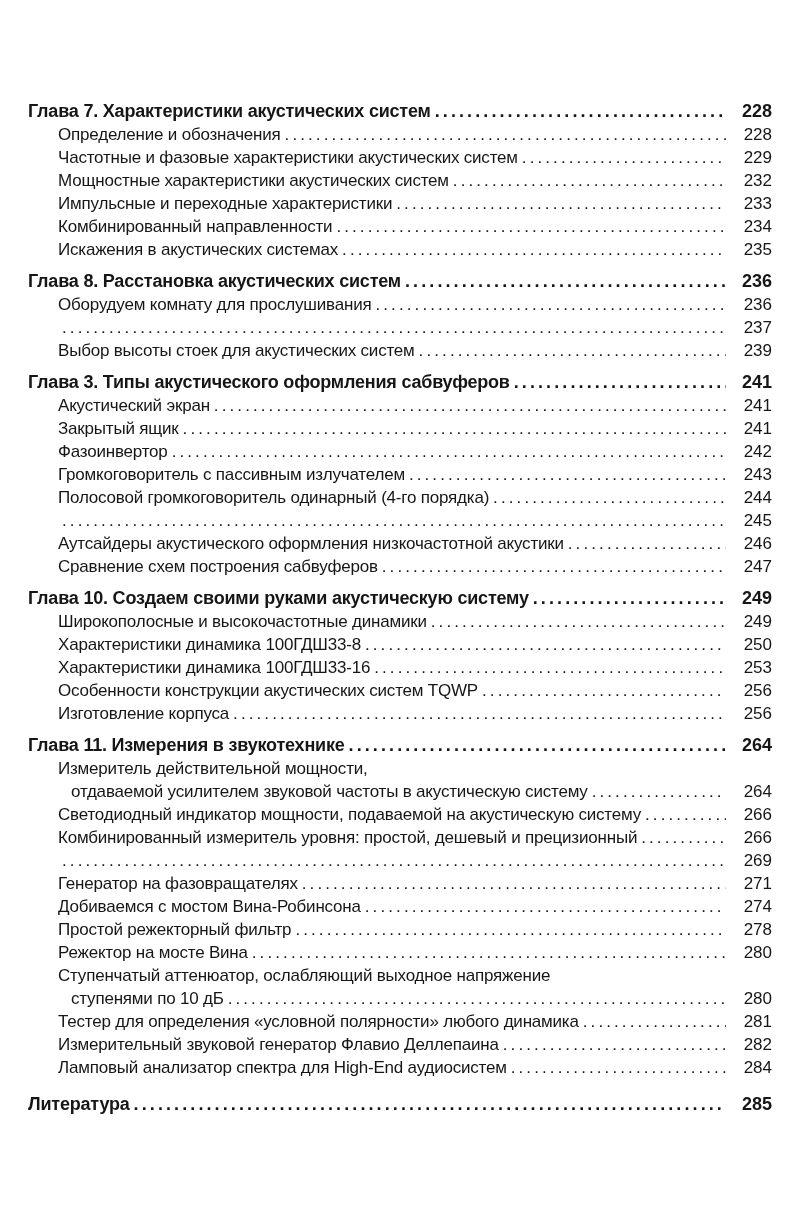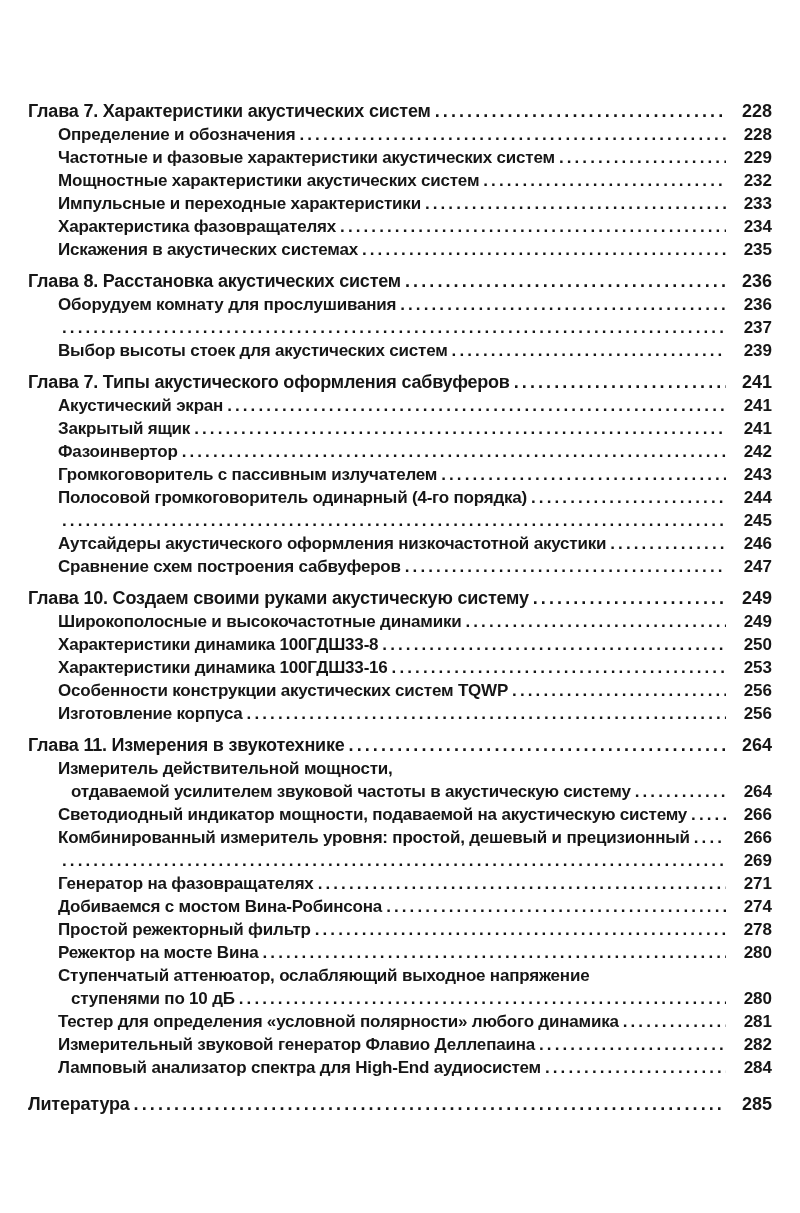--- a/index.html
+++ b/index.html
@@ -36,21 +36,21 @@
     letter-spacing: -0.2px;
     flex: 0 0 auto;
   }
   .row.heading {
     font-weight: bold;
     font-size: 18px;
     margin-top: 9px;
   }
   .toc-section:first-child .row.heading { margin-top: 0; }
   .toc-section:last-child .row.heading { margin-top: 14px; }
-  .row.item { padding-left: 30px; font-weight: bold; }
+  .row.item { padding-left: 30px; }
   .row.cont { padding-left: 43px; }
   .leader {
     flex: 1 1 auto;
     min-width: 0;
     overflow: hidden;
     white-space: nowrap;
     letter-spacing: 3.1px;
     margin-left: 4px;
     margin-right: 4px;
   }
@@ -86,21 +86,21 @@
           <span class="title">Мощностные характеристики акустических систем</span>
           <span class="leader">......................................................................................................................................................</span>
           <span class="page">232</span>
         </div>
         <div class="row item">
           <span class="title">Импульсные и переходные характеристики</span>
           <span class="leader">......................................................................................................................................................</span>
           <span class="page">233</span>
         </div>
         <div class="row item">
-          <span class="title">Характеристика фазовращателях</span>
+          <span class="title">Комбинированный направленности</span>
           <span class="leader">......................................................................................................................................................</span>
           <span class="page">234</span>
         </div>
         <div class="row item">
           <span class="title">Искажения в акустических системах</span>
           <span class="leader">......................................................................................................................................................</span>
           <span class="page">235</span>
         </div>
       </section>
       <section class="toc-section">
@@ -119,21 +119,21 @@
           <span class="page">237</span>
         </div>
         <div class="row item">
           <span class="title">Выбор высоты стоек для акустических систем</span>
           <span class="leader">......................................................................................................................................................</span>
           <span class="page">239</span>
         </div>
       </section>
       <section class="toc-section">
         <div class="row heading">
-          <span class="title">Глава 7. Типы акустического оформления сабвуферов</span>
+          <span class="title">Глава 3. Типы акустического оформления сабвуферов</span>
           <span class="leader">......................................................................................................................................................</span>
           <span class="page">241</span>
         </div>
         <div class="row item">
           <span class="title">Акустический экран</span>
           <span class="leader">......................................................................................................................................................</span>
           <span class="page">241</span>
         </div>
         <div class="row item">
           <span class="title">Закрытый ящик</span>

